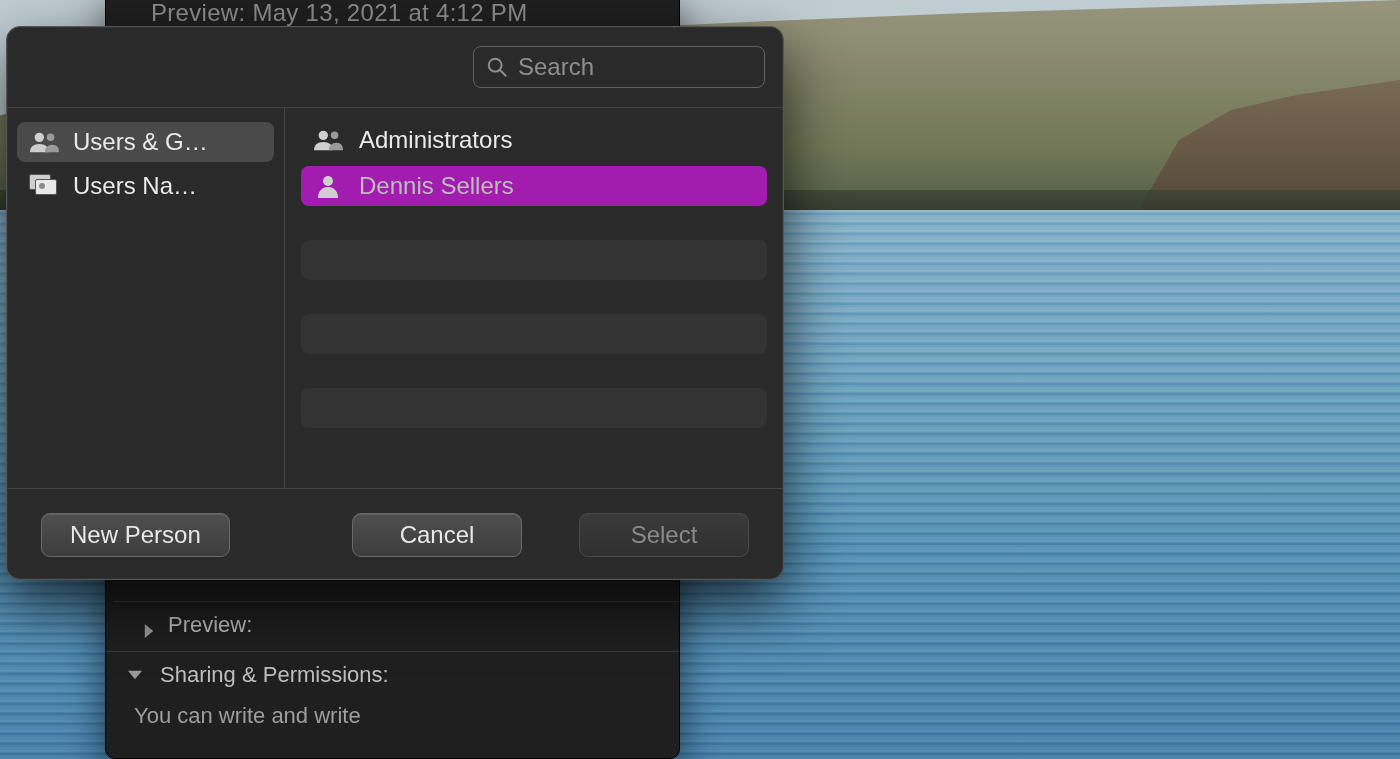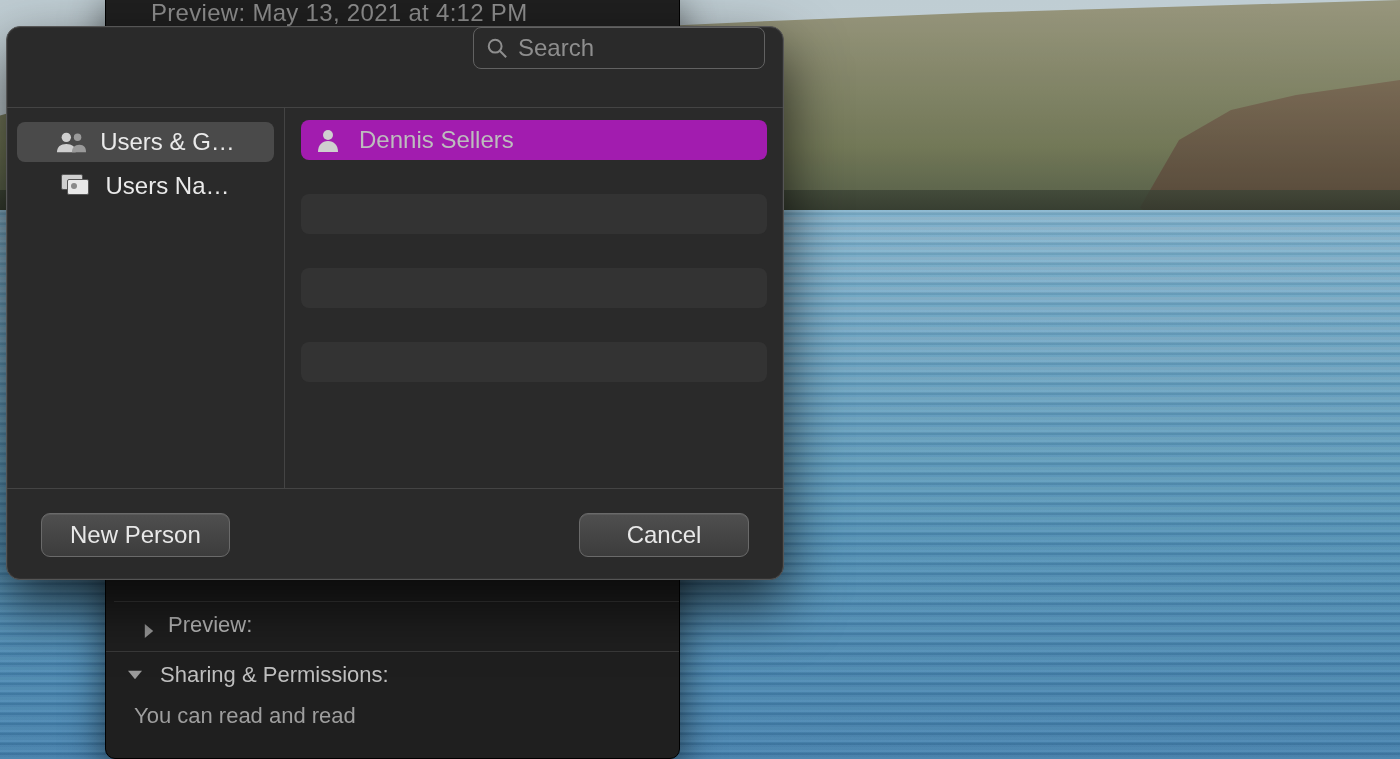--- a/index.html
+++ b/index.html
@@ -76,22 +76,22 @@
   .chev svg{ width:14px; height:14px; fill:#9a9a9a;}
 
   
   .sheet{
     position:absolute; left:6px; top:26px; width:778px; height:554px;
     background:#2a2a2a; border:1px solid #555; border-radius:14px;
     box-shadow:0 25px 60px rgba(0,0,0,.7), inset 0 0 0 1px rgba(255,255,255,.04);
     color:#e6e6e6; overflow:hidden;
   }
   .sheet-header{
-    height:80px; display:flex; align-items:flex-start; justify-content:flex-end;
-    padding:0 18px;
+    height:80px; display:flex; align-items:center; justify-content:flex-end;
+    padding:16px 18px;
   }
   .search{
     width:292px; height:42px; border:1px solid #626262; border-radius:8px;
     background:#2a2a2a; display:flex; align-items:center; gap:10px;
     padding:0 12px;
   }
   .search input{
     flex:1; background:transparent; border:none; outline:none;
     color:#cfcfcf; font-size:24px;
   }
@@ -105,21 +105,21 @@
     display:flex; height:380px;
   }
   .sidebar{
     width:278px; border-right:1px solid #444; padding:14px 10px;
     display:flex; flex-direction:column; gap:4px;
   }
   .side-item{
     display:flex; align-items:center; gap:14px;
     padding:6px 12px; border-radius:8px;
     font-size:24px; color:#eaeaea; cursor:default;
-    white-space:nowrap; overflow:hidden;justify-content:center;
+    white-space:nowrap; overflow:hidden;
   }
   .side-item .lbl{ overflow:hidden; text-overflow:ellipsis; }
   .side-item.selected{ background:#4a4a4a; }
   .side-icon{ width:30px; height:24px; flex:0 0 30px; display:flex; align-items:center; justify-content:center;}
   .contacts-icon{
     width:26px; height:30px; border-radius:3px;
     background:linear-gradient(#caa06a,#a37739);
     box-shadow:inset 0 0 0 1px rgba(0,0,0,.4), inset 6px 0 0 #6b4e24;
     position:relative;
   }
@@ -203,21 +203,21 @@
 
   <div class="info-section sharing">
     <span class="chev down">
       <svg viewBox="0 0 10 10">
           <path d="M2 0 L8 5 L2 10 Z"></path>
         </svg>
     </span>
     <span>Sharing &amp; Permissions:</span>
   </div>
 
-  <div class="info-body-text">You can read and read</div>
+  <div class="info-body-text">You can write and write</div>
 </div>
 
 <div class="sheet">
 
   <div class="sheet-header">
     <div class="search">
       <span class="mag">
         <svg viewBox="0 0 24 24">
             <circle cx="10" cy="10" r="7"></circle>
             <line x1="15" y1="15" x2="22" y2="22"></line>
@@ -251,20 +251,31 @@
               <span class="card a"></span>
               <span class="card b"></span>
             </span>
         </span>
         <span class="lbl">Users Na…</span>
       </div>
     </div>
 
     <div class="results">
 
+      <div class="result-row">
+        <span class="icon people">
+          <svg viewBox="0 0 32 22">
+            <circle cx="11" cy="6" r="5"></circle>
+              <path d="M1 22c0-6 4-9 10-9s10 3 10 9z"></path>
+            <circle cx="23" cy="6" r="4" fill="#9a9a9a"></circle>
+              <path d="M17 22c0-5 3-8 8-8s7 3 7 8z" fill="#9a9a9a"></path>
+          </svg>
+        </span>
+        <span>Administrators</span>
+      </div>
 
       <div class="result-row selected">
         <span class="icon person">
           <svg viewBox="0 0 24 24">
               <circle cx="12" cy="7" r="5"></circle>
               <path d="M2 24c0-7 4-11 10-11s10 4 10 11z"></path>
             </svg>
         </span>
         <span>Dennis Sellers</span>
       </div>
@@ -276,15 +287,18 @@
   </div>
 
   <div class="sheet-footer">
     <div class="btn">
       <span>New Person</span>
     </div>
     <div class="spacer"></div>
     <div class="btn">
       <span>Cancel</span>
     </div>
+    <div class="btn disabled">
+      <span>Select</span>
+    </div>
   </div>
 
 </div>
 
 </body></html>

